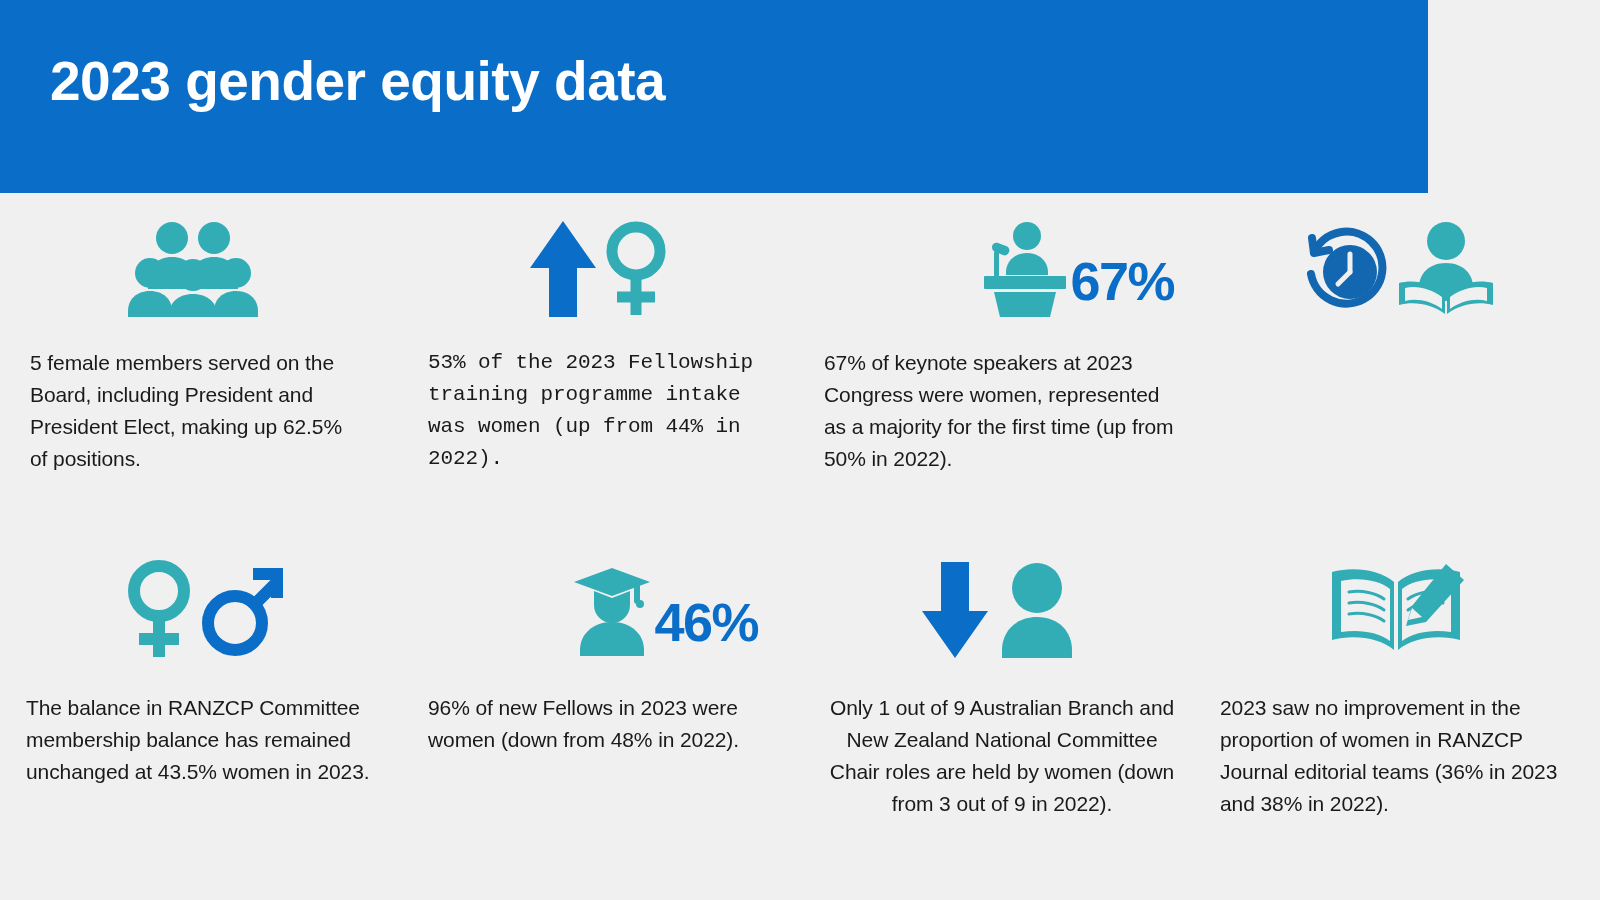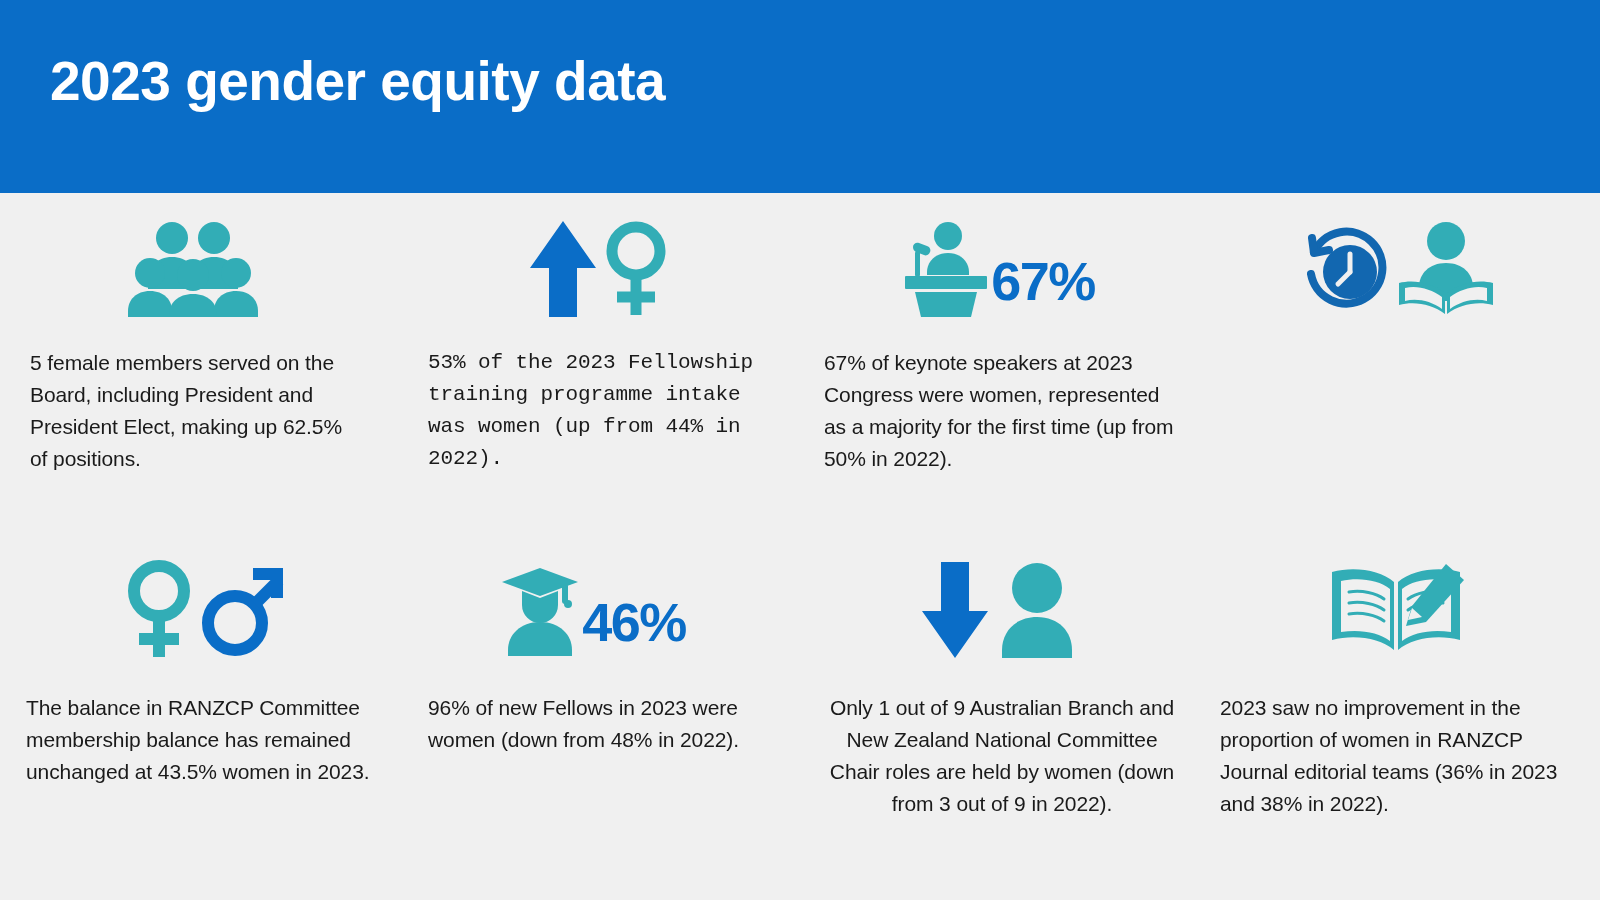--- a/index.html
+++ b/index.html
@@ -19,21 +19,21 @@
     width: 1600px;
     height: 900px;
     background: #f0f0f0;
     box-sizing: border-box;
   }
   
   #header {
     position: absolute;
     left: 0;
     top: 0;
-    width: 1600px;
+    width: 1428px;
     height: 193px;
     background: #0a6dc7;
   }
   #header-title {
     position: absolute;
     left: 50px;
     top: 46px;
     font-size: 55px;
     font-weight: bold;
     color: #ffffff;
@@ -61,21 +61,21 @@
   .icon-row {
     height: 130px;
     display: flex;
     align-items: center;
     justify-content: center;
     gap: 4px;
     padding-top: 22px;
     box-sizing: border-box;
   }
   .icon-row.with-stat {
-    justify-content: center;
+    justify-content: flex-end;
     gap: 0px;
   }
   .stat-number {
     font-size: 54px;
     font-weight: bold;
     color: #0a6dc7;
     letter-spacing: -1.5px;
     line-height: 54px;
     margin-left: 2px;
     position: relative;

